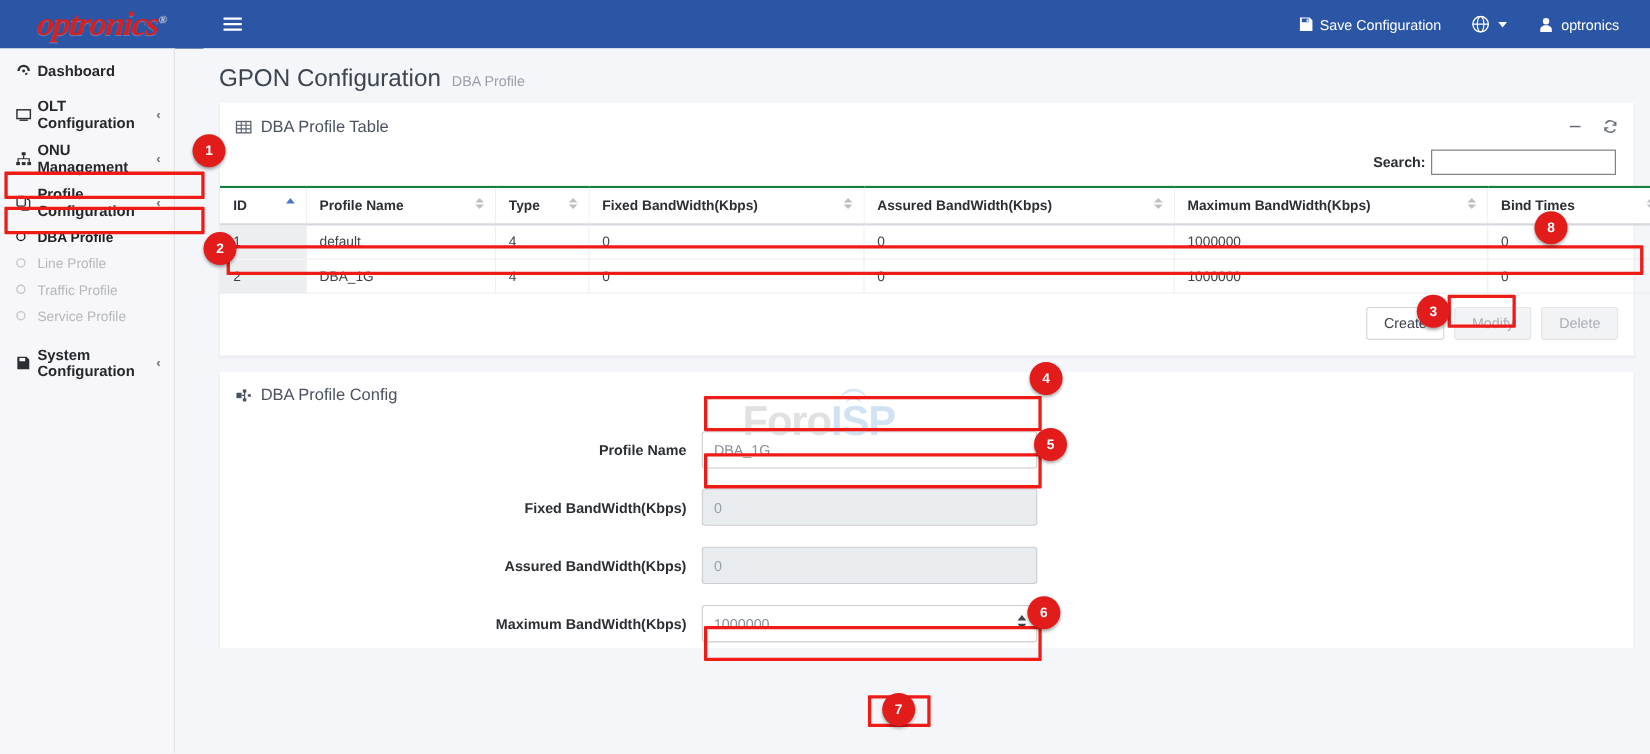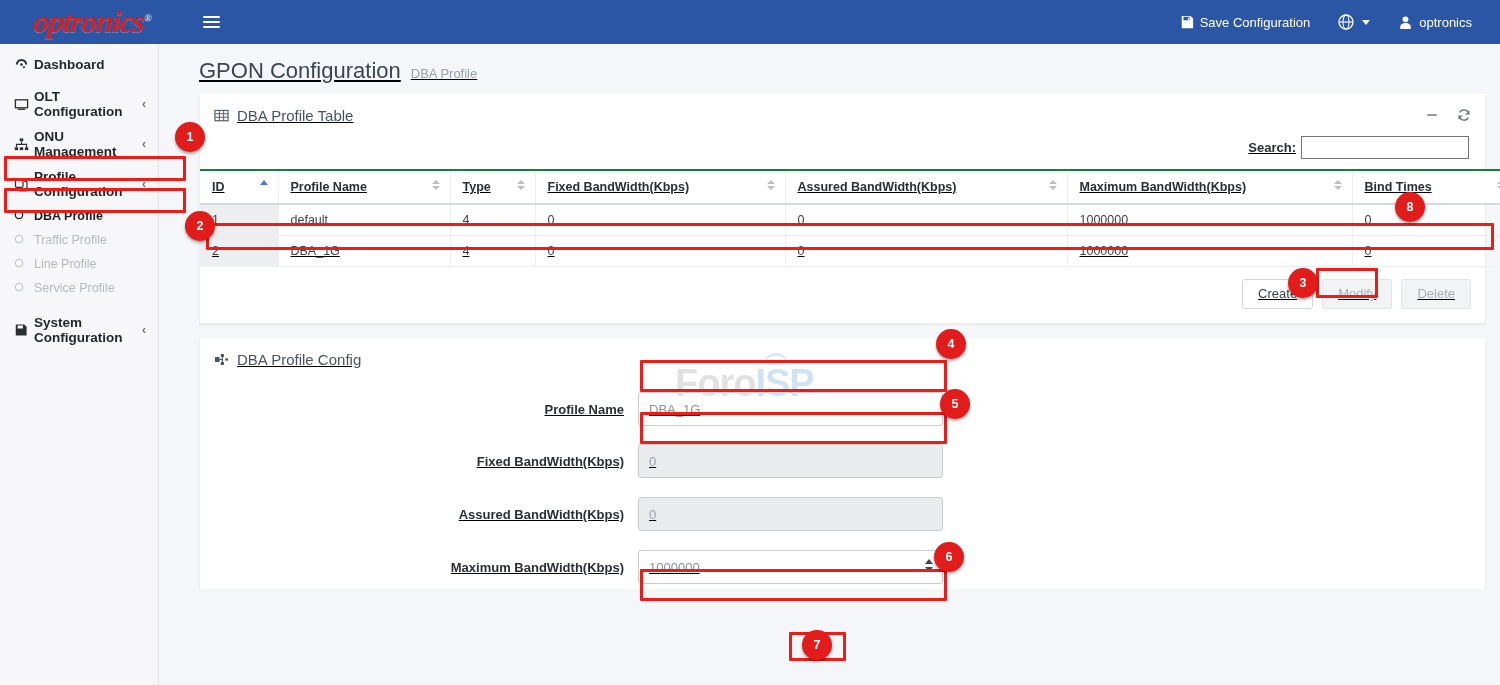--- a/index.html
+++ b/index.html
@@ -84,21 +84,20 @@
   }
   .side-sub.active { color: #1c1f22; font-weight: bold; }
   .side-sub.dim { color: #b5b8bc; }
   .side-sub.dim .ss-icon { color: #c3c6ca; }
 
   
   .content {
     position: absolute; top: 44px; left: 185px;
     width: 1315px; height: 545px; background: #f4f6f9;
     overflow: hidden;
-    text-decoration: underline;
   }
   .page-head {
     padding: 14px 16px 10px 14px;
     display: flex; align-items: baseline; gap: 10px;
   }
   .page-title { font-size: 22px; color: #3d4450; font-weight: normal; }
   .page-sub { font-size: 13px; color: #9aa0aa; }
 
   .panel {
     background: #ffffff; margin: 0 14px 0 14px;
@@ -347,29 +346,29 @@
           </svg>
       </span>
       <span>DBA Profile</span>
     </div>
     <div class="side-sub dim">
       <span class="ss-icon">
         <svg width="10" height="10" viewBox="0 0 12 12">
             <circle cx="6" cy="6" r="4.4" fill="none" stroke="#c3c6ca" stroke-width="1.5"></circle>
           </svg>
       </span>
-      <span>Traffic Profile</span>
+      <span>Line Profile</span>
     </div>
     <div class="side-sub dim">
       <span class="ss-icon">
         <svg width="10" height="10" viewBox="0 0 12 12">
             <circle cx="6" cy="6" r="4.4" fill="none" stroke="#c3c6ca" stroke-width="1.5"></circle>
           </svg>
       </span>
-      <span>Line Profile</span>
+      <span>Traffic Profile</span>
     </div>
     <div class="side-sub dim">
       <span class="ss-icon">
         <svg width="10" height="10" viewBox="0 0 12 12">
             <circle cx="6" cy="6" r="4.4" fill="none" stroke="#c3c6ca" stroke-width="1.5"></circle>
           </svg>
       </span>
       <span>Service Profile</span>
     </div>
 

